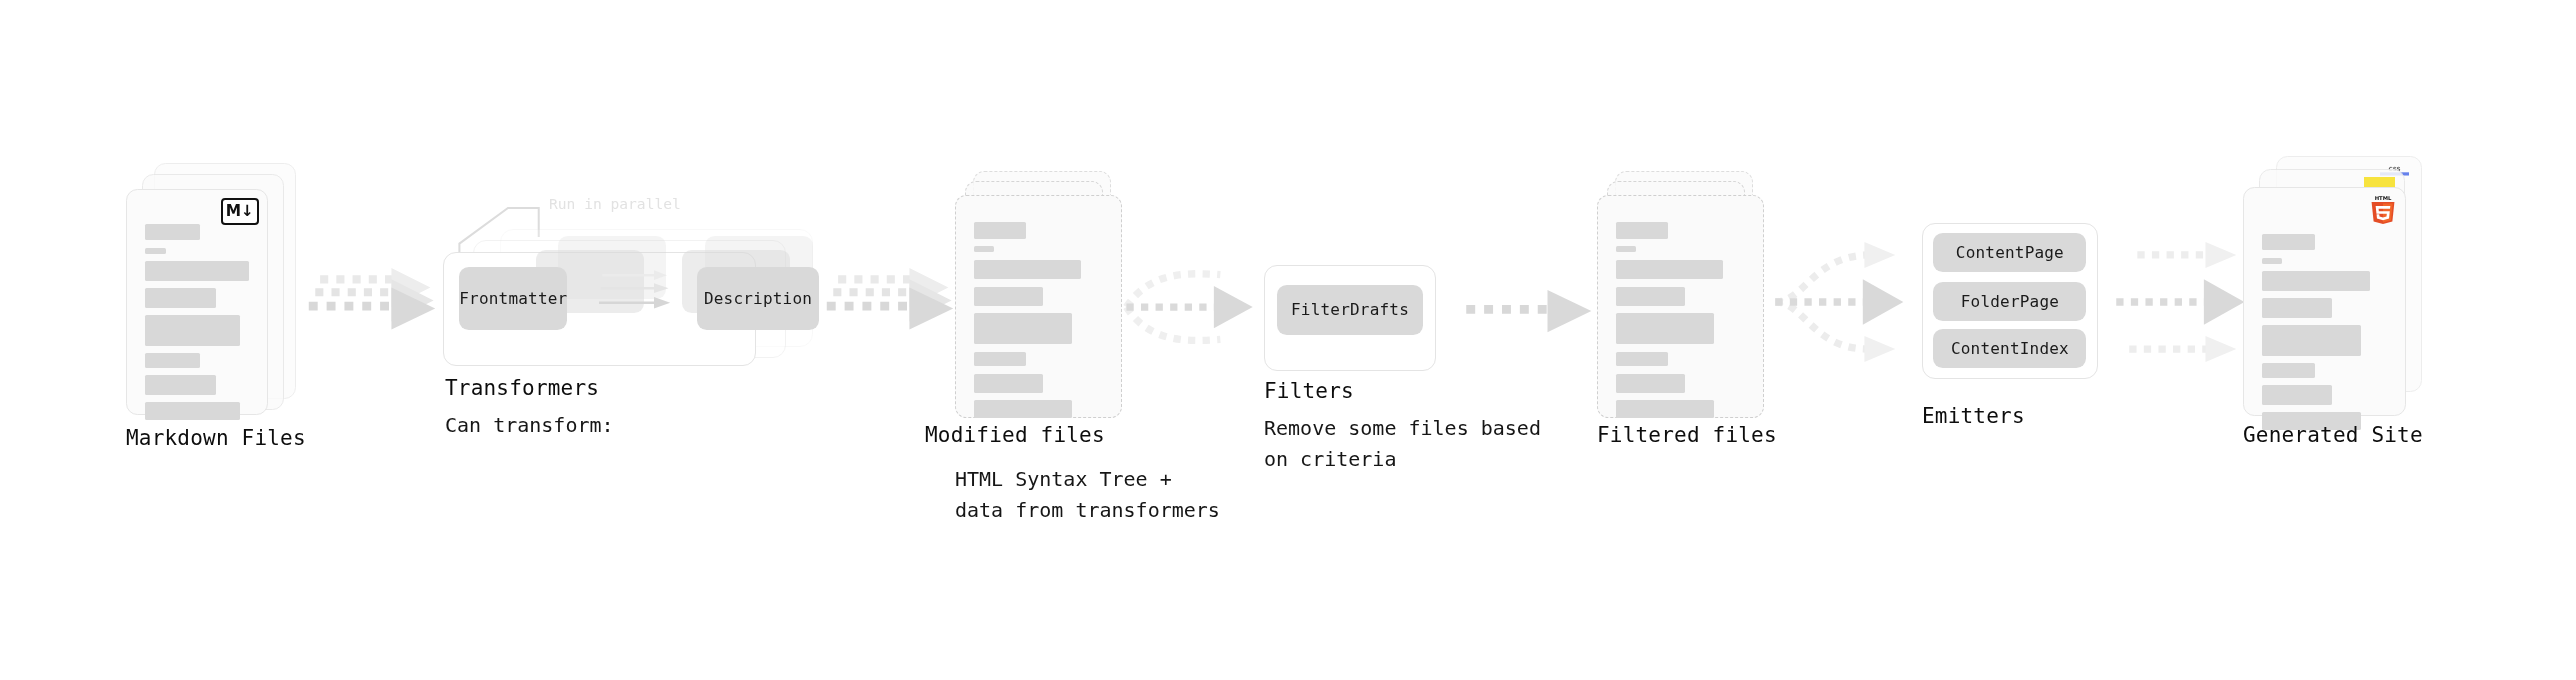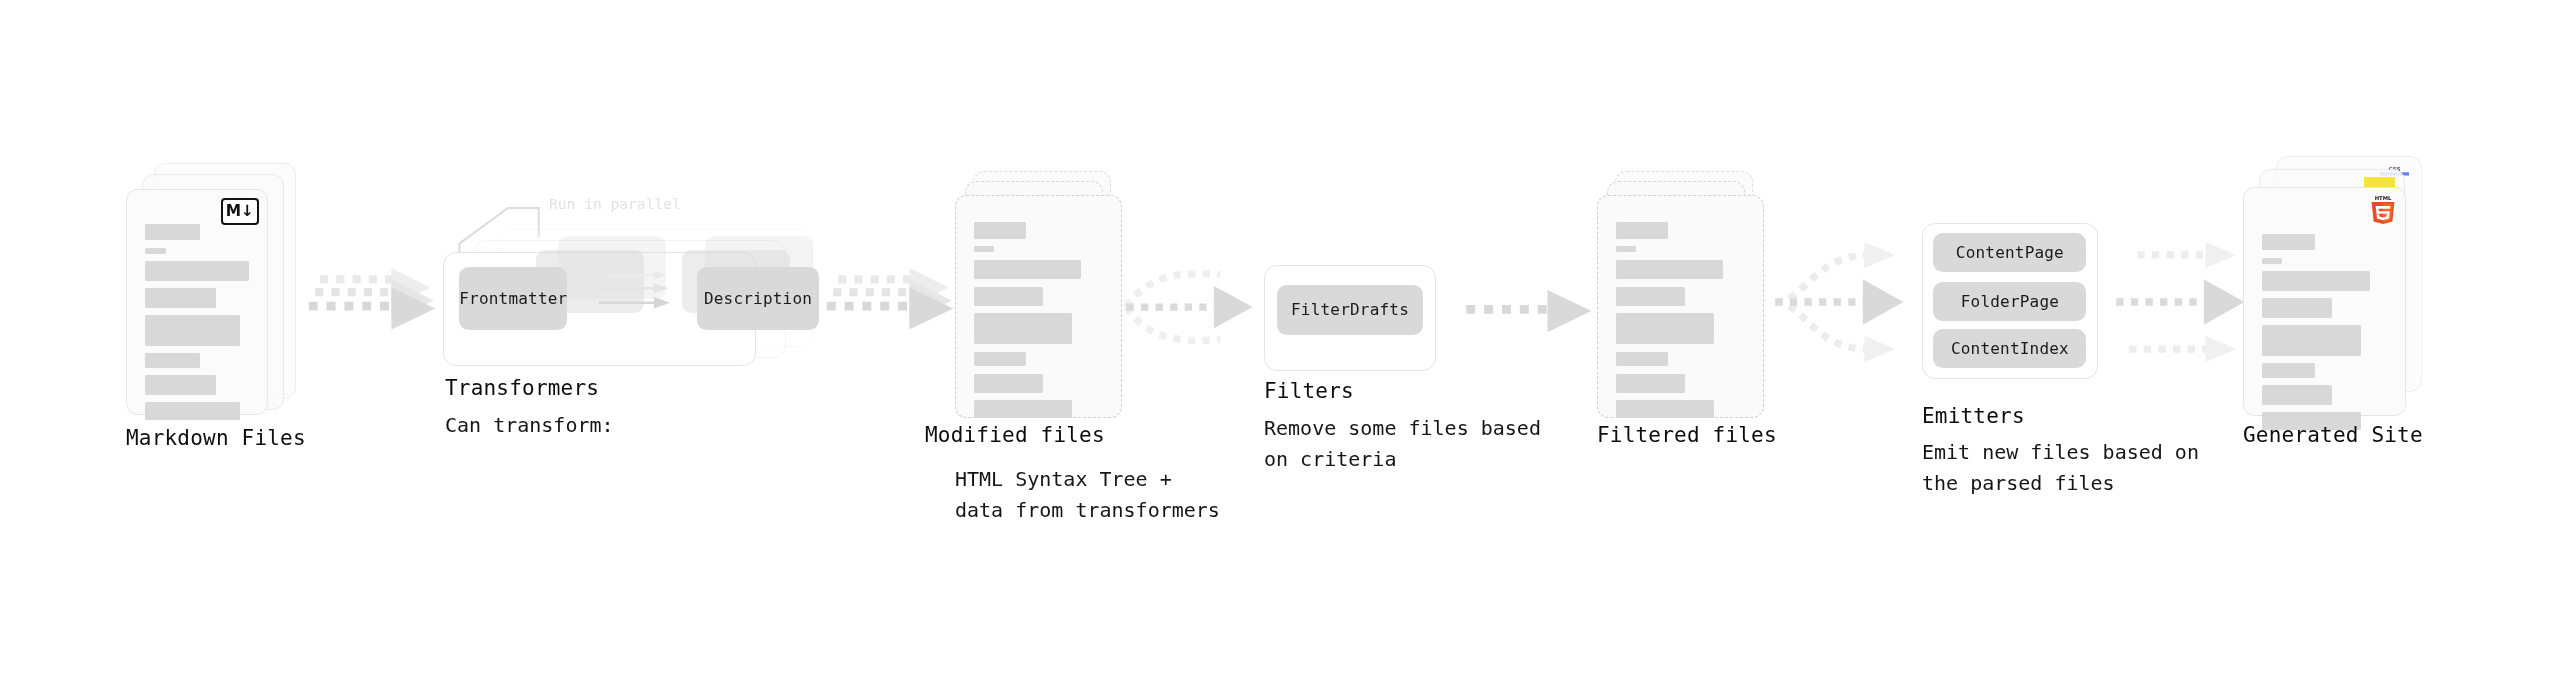--- a/index.html
+++ b/index.html
@@ -273,22 +273,20 @@
     </svg>
   </div>
 
   <div class="node" style="left:1922px;top:223px;">
     <div class="pbox" style="left:0px;top:0px;width:176px;height:156px;"></div>
     <div class="pill" style="left:11.4px;top:9.8px;width:153px;height:39px;">ContentPage</div>
     <div class="pill" style="left:11.4px;top:59px;width:153px;height:39px;">FolderPage</div>
     <div class="pill" style="left:11.4px;top:106px;width:153px;height:39px;">ContentIndex</div>
   </div>
   <div class="title" style="left:1922px;top:404px;">Emitters</div>
-  <div class="sub" style="left:1922px;top:437px;">Emit new files based on
-the parsed files</div>
 
   <div class="node" style="left:2113px;top:237px;">
     <svg width="142" height="130" viewBox="0 0 175 160">
       <g fill="none" stroke-width="9" stroke-dasharray="9 9">
         <line x1="30" y1="22" x2="118" y2="22" stroke="#ededed"></line>
         <line x1="4" y1="80" x2="122" y2="80" stroke="#dadada"></line>
         <line x1="20" y1="138" x2="118" y2="138" stroke="#ededed"></line>
       </g>
       <polygon points="114,6 152,22 114,38" fill="#f0f0f0"></polygon>
       <polygon points="112,52 162,80 112,108" fill="#d9d9d9"></polygon>

